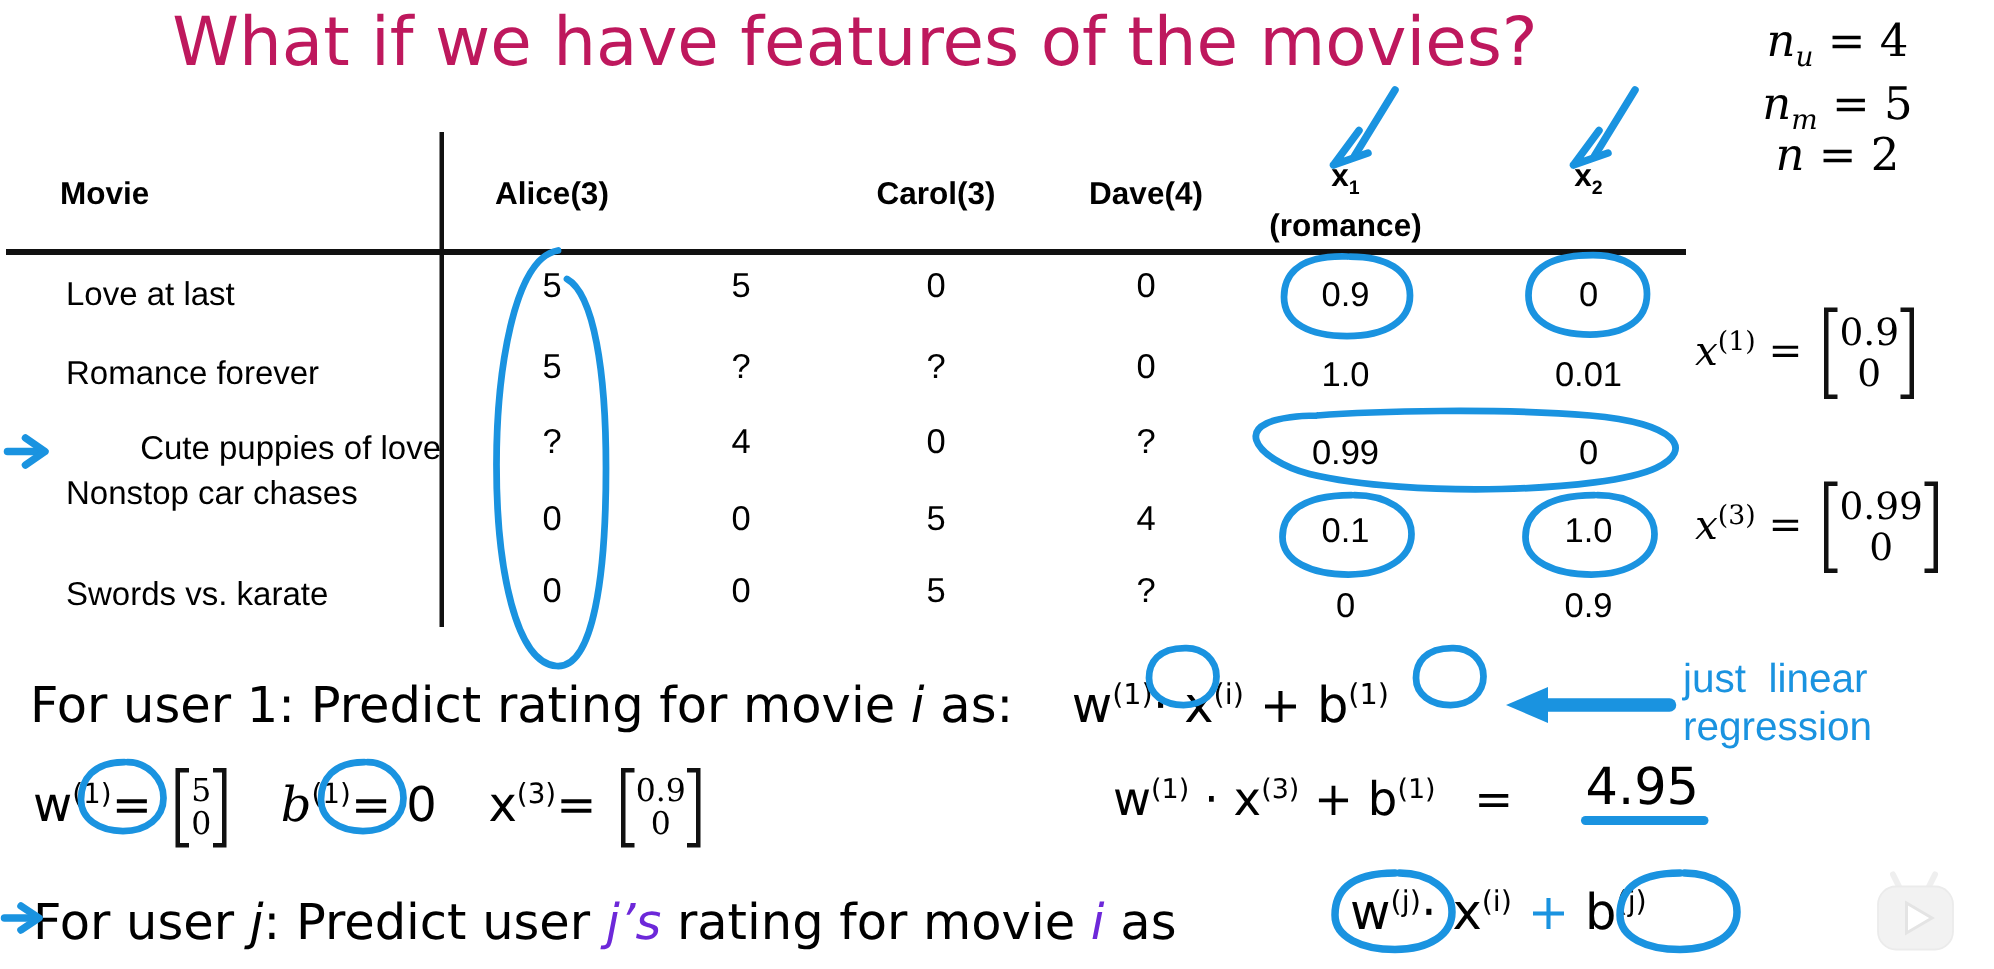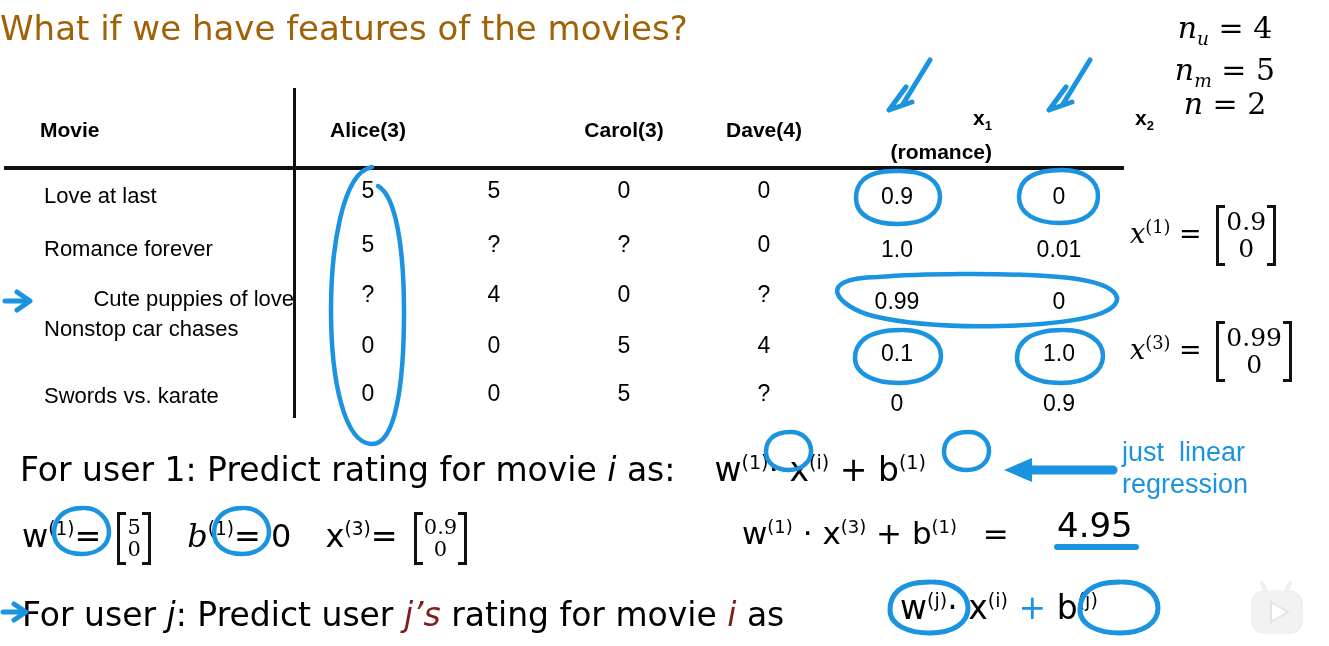--- a/index.html
+++ b/index.html
@@ -10,23 +10,24 @@
     color:#000;
     overflow:hidden;
     position:relative;
   }
   #root{position:absolute;left:0;top:0;width:1329px;height:646px;}
   .abs{position:absolute;}
 
   
   #title{
     left:0;top:2px;width:1140px;
-    font-size:34px;
+    text-align:center;
+    font-size:45px;
     font-weight:400;
-    color:#a16207;
+    color:#be185d;
     letter-spacing:0px;
     line-height:52px;
     white-space:nowrap;
     font-family:"DejaVu Sans", sans-serif;
   }
 
   
   .nline{
     font-family:"DejaVu Serif", serif;
     font-style:italic;
@@ -42,21 +43,21 @@
   
   #vrule{left:293px;top:88px;width:3px;height:330px;background:#111;}
   #hrule{left:4px;top:166px;width:1120px;height:4px;background:#111;}
 
   .th{
     font-size:21px;font-weight:bold;white-space:nowrap;
     text-align:center;
   }
   #th-movie{left:40px;top:118px;text-align:left;}
   .th-user{top:118px;width:150px;}
-  .th-feat{top:105px;width:190px;line-height:26px;text-align:right;}
+  .th-feat{top:105px;width:190px;line-height:26px;}
   .th-feat .sub{font-size:0.62em;vertical-align:sub;}
 
   .rowlabel{
     font-size:22px;left:44px;width:250px;white-space:nowrap;text-align:left;
   }
   .cell{
     font-size:23px;width:150px;text-align:center;white-space:nowrap;
   }
   .fcell{
     font-size:23px;width:190px;text-align:center;white-space:nowrap;
@@ -87,21 +88,21 @@
   .brk .r{display:block;text-align:center;line-height:1.06;font-size:25px;font-style:normal;}
 
   
   .sent{
     font-size:33px;white-space:nowrap;
     font-family:"DejaVu Sans", sans-serif;
     font-weight:400;
   }
   .it{font-style:italic;}
   .sup{font-size:0.58em;vertical-align:super;}
-  .red{color:#7f1d1d;margin-top:21px;}
+  .red{color:#6d28d9;margin-top:21px;}
   .blu{color:#1a93e0;}
 
   #just{
     left:1122px;top:436px;width:210px;
     font-size:27px;color:#1a93e0;line-height:32px;
     font-family:"Liberation Sans", sans-serif;
     text-align:left;white-space:nowrap;
   }
 
   #val495{

